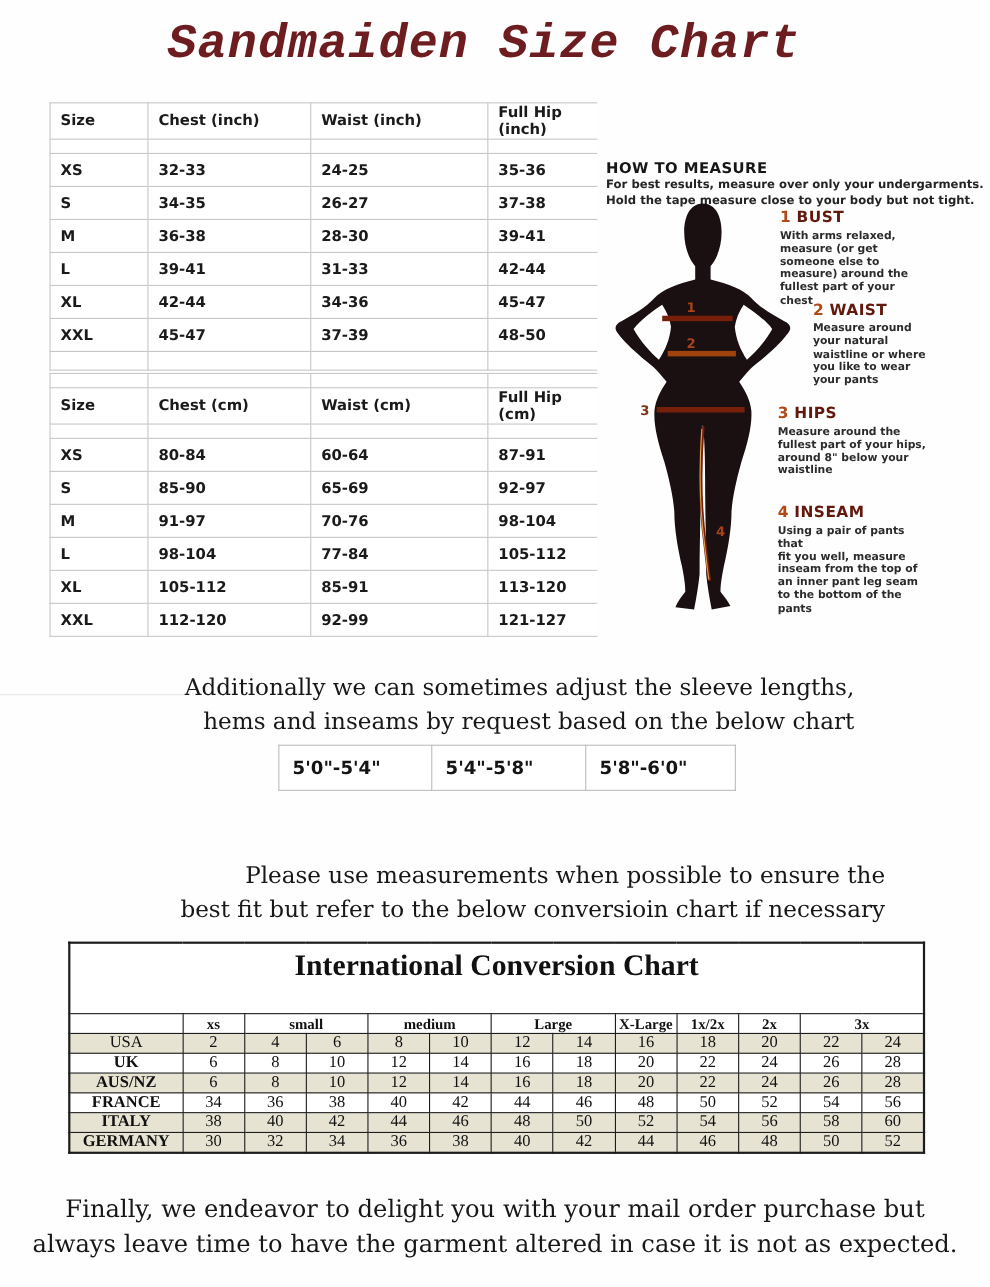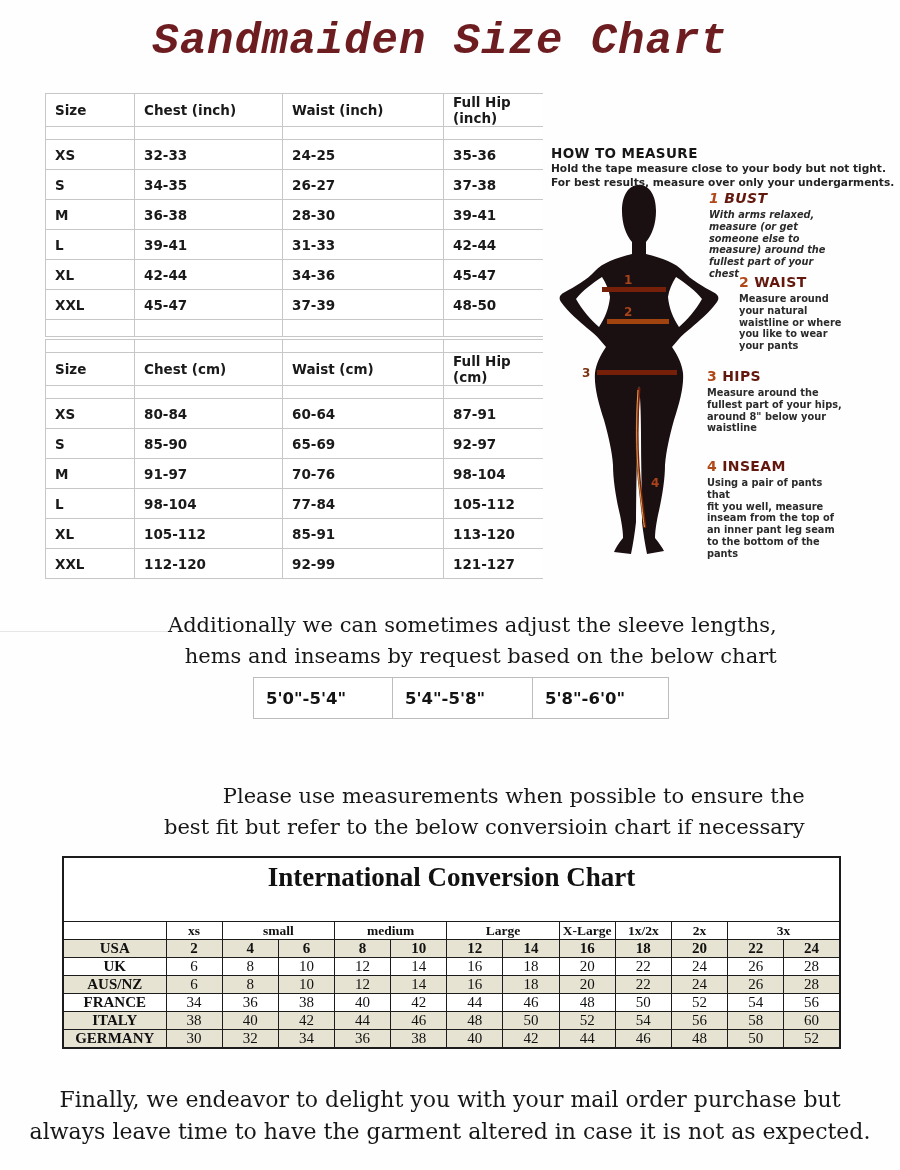--- a/index.html
+++ b/index.html
@@ -30,21 +30,21 @@
                  color:#242424; line-height:13.5px; }
   .figure { position:absolute; left:552px; top:180px; width:170px; height:390px; }
   .fig-num { font-family:"DejaVu Sans",sans-serif; font-size:12px; font-weight:700; fill:#a8431a; }
   .fig-num-out { fill:#7c3414; }
   .step { position:absolute; width:135px; }
   .step-h { font-size:14px; font-weight:700; letter-spacing:0.4px; }
   .step-h .num  { color:#b04818; margin-right:5px; }
   .step-h .word { color:#63180e; }
   .step-body { margin-top:3px; font-size:9.8px; font-weight:700; color:#2b2b2b;
                line-height:11.8px; white-space:pre-line; }
-  .step1 { left:709px; top:190px;font-style:italic; }
+  .step1 { left:709px; top:190px; }
   .step2 { left:739px; top:274px; }
   .step3 { left:707px; top:368px; }
   .step4 { left:707px; top:458px; }
 
   
   .note { position:absolute; font-family:"DejaVu Serif", serif; font-size:21px; color:#171717;
           line-height:1.48;text-align:right; }
   .adjust { left:168px; top:610px; }
   .fit    { left:164px; top:781px; }
   .footer { left:0; top:1084px; width:900px; text-align:center; font-size:22px; line-height:1.45; }
@@ -61,21 +61,21 @@
   
   .conversion { position:absolute; left:62px; top:856px; width:779px; border-collapse:collapse;
                 table-layout:fixed; font-family:"Liberation Serif", serif; color:#111; background:#fff;
                 border:2px solid #1c1c1c; }
   .conversion td { border:1px solid #1c1c1c; text-align:center; padding:0; }
   .conv-title td { font-size:27px; font-weight:700; height:59px; vertical-align:top; padding-top:4px; }
   .conv-groups td { font-size:13.5px; font-weight:700; height:17px; }
   .conv-row td { font-size:15px; height:16px; }
   .conv-row td.country { font-weight:700; }
   .conv-row.shaded td { background:#e7e3d3; }
-  .conv-row.bold td { font-weight:700;margin-top:32px; }
+  .conv-row.bold td { font-weight:400;margin-top:32px; }
 </style>
 </head>
 <body>
 
 <div class="page">
 
   <h1 class="title">Sandmaiden Size Chart</h1>
 
   <table class="sizes inch">
     <colgroup>
@@ -202,22 +202,22 @@
         <td>XXL</td>
         <td>112-120</td>
         <td>92-99</td>
         <td>121-127</td>
       </tr>
     </tbody>
   </table>
 
   <div class="htm-heading">HOW TO MEASURE</div>
   <div class="htm-intro">
+    <div>For best results, measure over only your undergarments.</div>
     <div>Hold the tape measure close to your body but not tight.</div>
-    <div>For best results, measure over only your undergarments.</div>
   </div>
 
   <svg class="figure" viewBox="0 0 170 390" xmlns="http://www.w3.org/2000/svg">
     <path fill="#1a0f11" fill-rule="evenodd" d="
       M 87 5 C 98 5 104 16 104 31 C 104 44 100 55 94 62 L 94 74
       C 110 78 124 83 131 91 C 139 100 152 107 161 112 C 166 114 168 118 165 122
       C 157 133 147 141 139 148 C 134 152 129 156 126 160 L 120 167
       C 126 176 130 184 131 193 C 132 206 128 222 122 240 C 117 258 114 272 113 285
       C 113 300 110 318 106 335 C 104 345 103 352 103 358 C 107 363 110 367 112 371
       L 95 374 C 93 364 91 352 90 342 C 90 315 89 285 89 255 C 89 230 88 214 87 206

